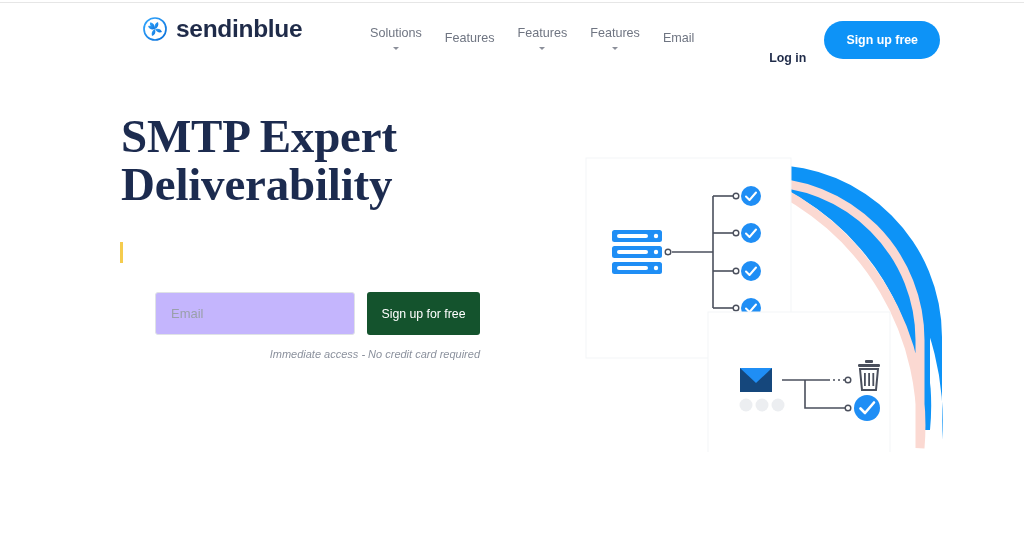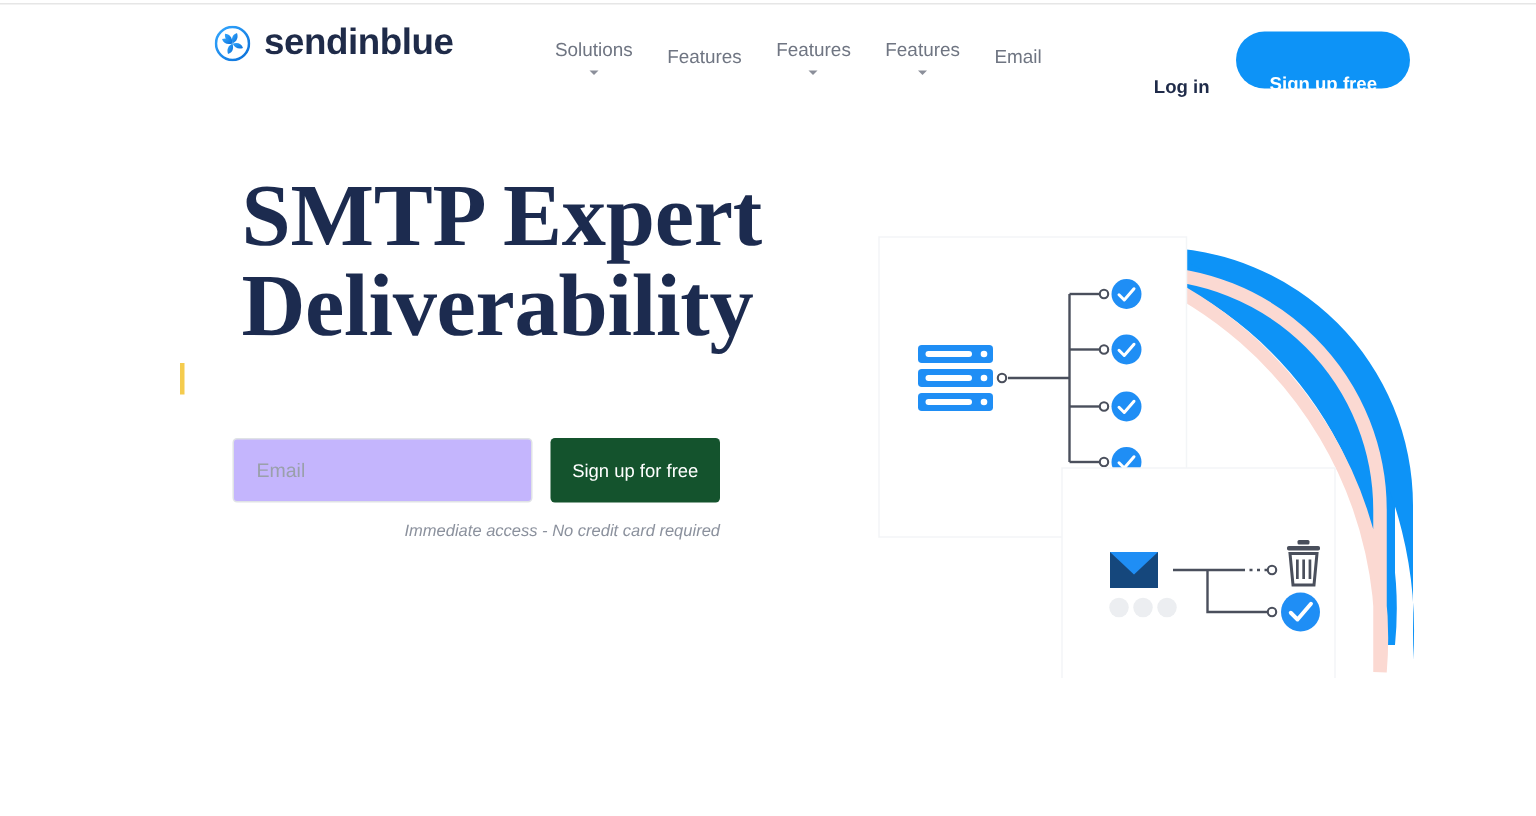--- a/index.html
+++ b/index.html
@@ -102,41 +102,40 @@
     white-space: nowrap;
     margin-top: 36px;
   }
   .signup-pill {
     background: #0d93f7;
     color: #ffffff;
     font-size: 12.4px;
     font-weight: bold;
     border: none;
     border-radius: 22px;
-    padding: 16px 22px;
+    padding: 0 22px;
     height: 38px;
     line-height: 38px;
     cursor: pointer;
     white-space: nowrap;
     font-family: "Liberation Sans", sans-serif;
   }
 
   
   .hero-title {
     position: absolute;
     left: 121px;
     top: 113px;
     width: 430px;
     font-family: "Liberation Serif", serif;
     font-weight: bold;
-    font-size: 59px;
+    font-size: 47px;
     line-height: 1.02;
     color: #1c2b4f;
     letter-spacing: -0.2px;
-    margin-left: 40px;
   }
   .hero-title .l2 { display: block; }
 
   .sub-wrap {
     position: absolute;
     left: 120px;
     top: 242px;
     display: flex;
     align-items: center;
   }

